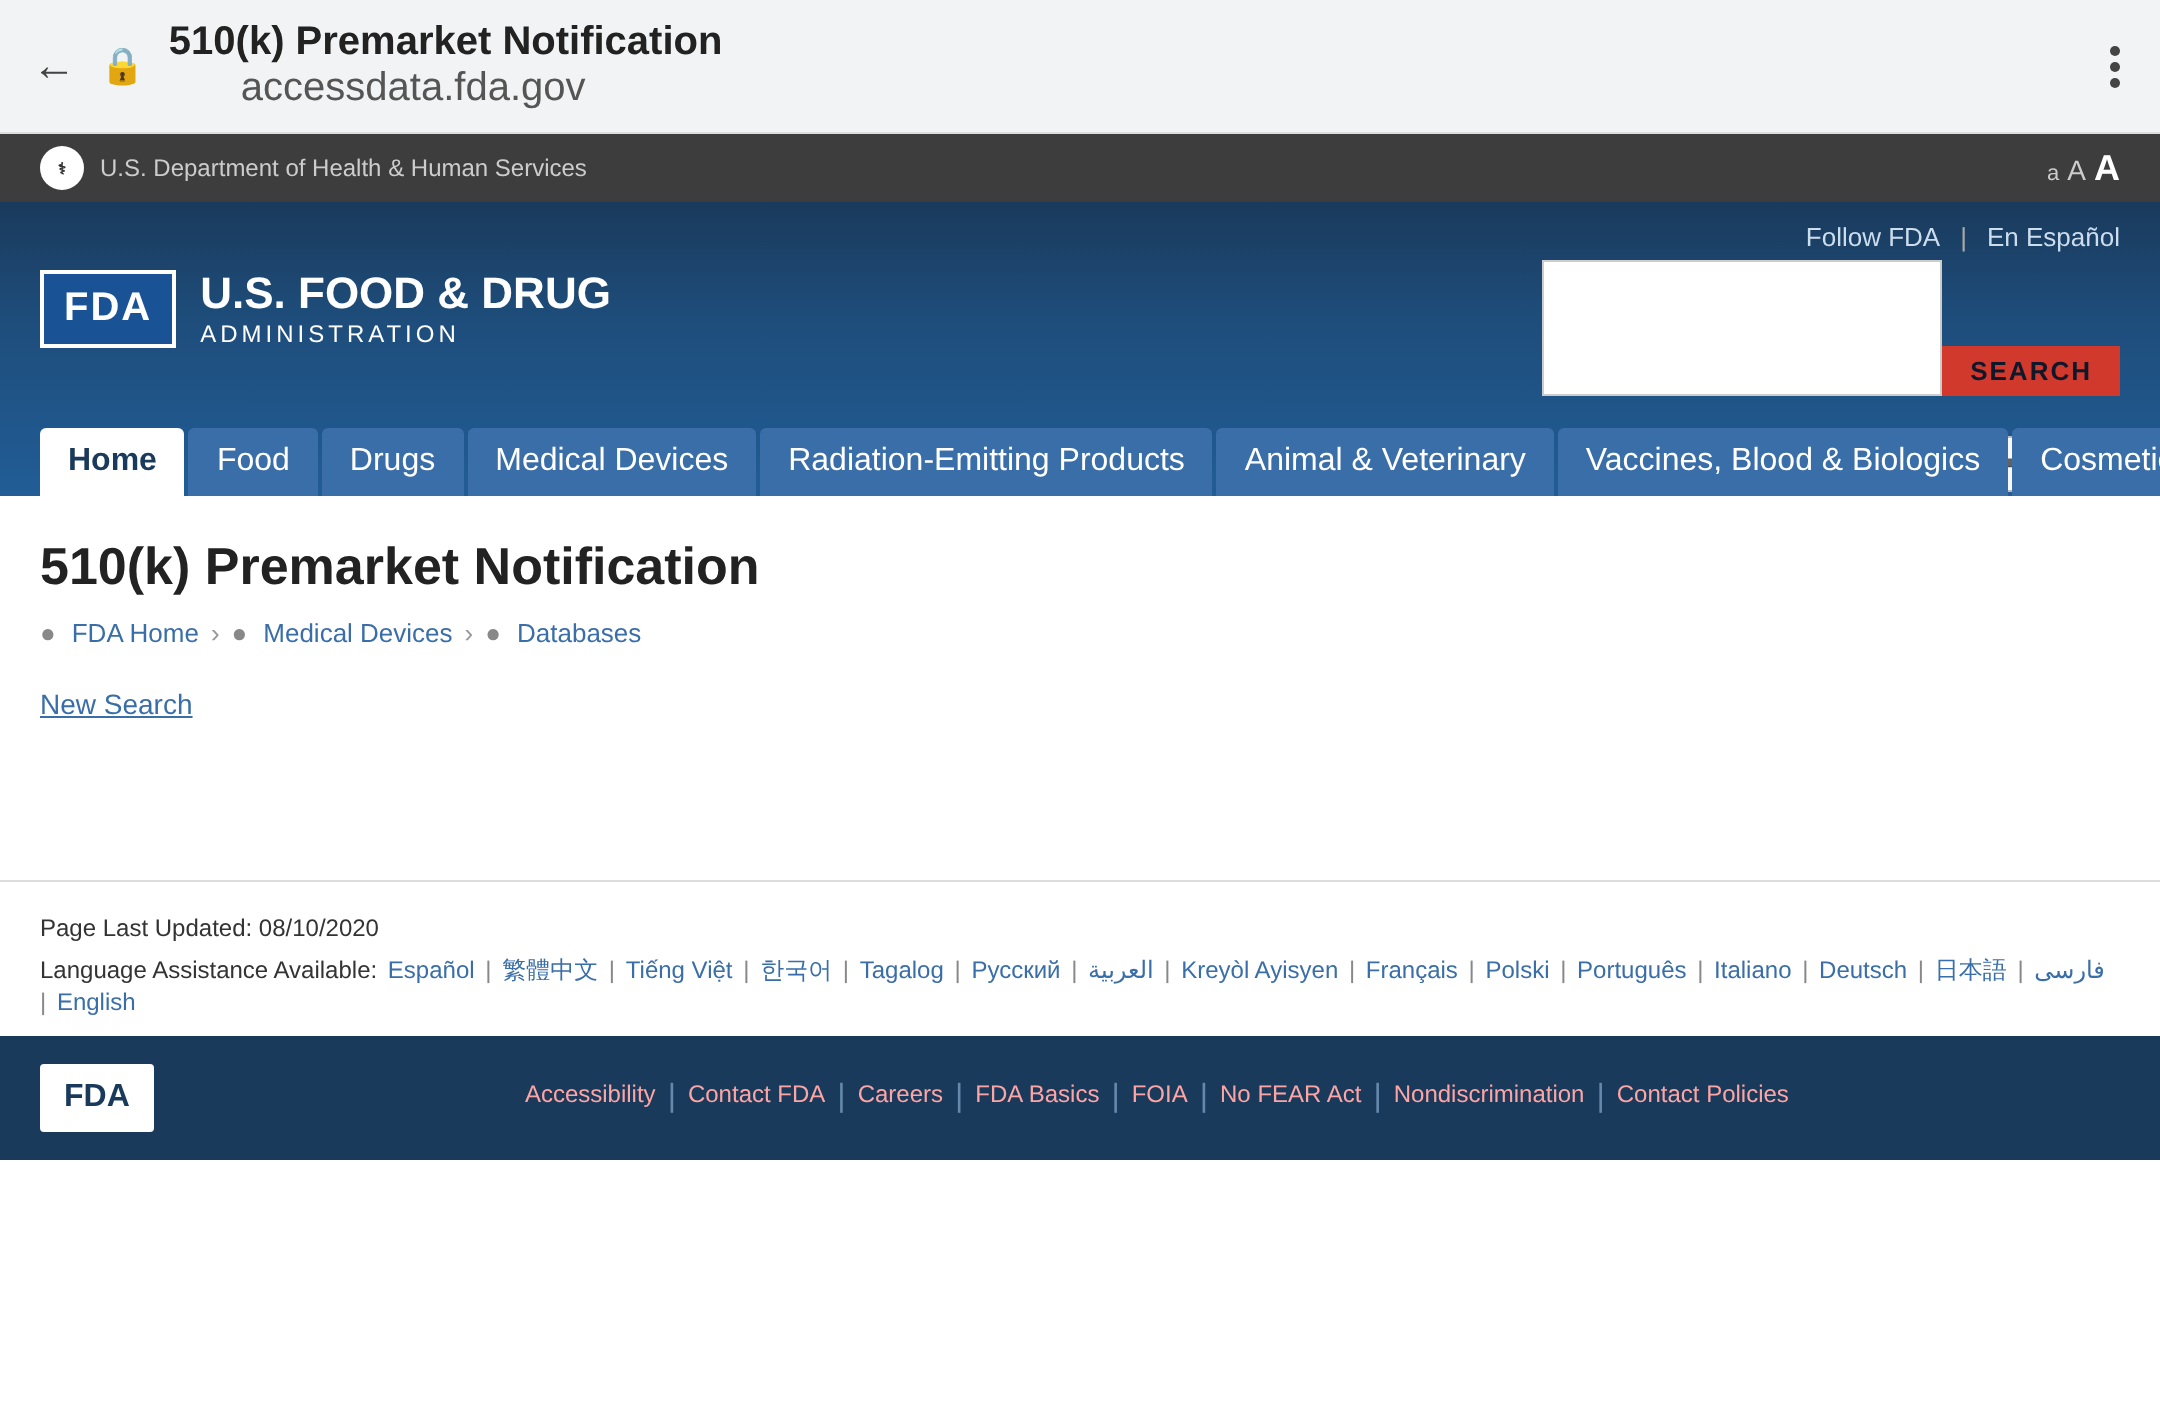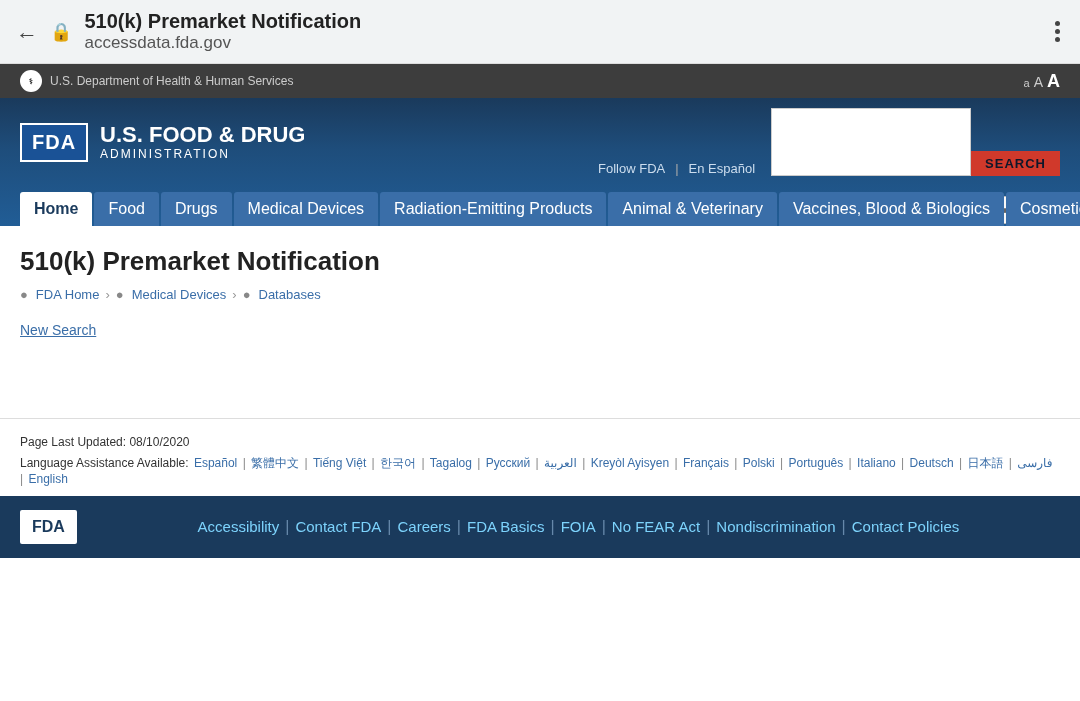--- a/index.html
+++ b/index.html
@@ -24,22 +24,23 @@
     .lock-icon { font-size: 18px; color: #555; }
     .address-bar {
       flex: 1;
     }
     .page-title-chrome {
       font-size: 20px;
       font-weight: bold;
       color: #222;
     }
     .url-bar {
-      font-size: 17px;
+      font-size: 20px;
       color: #555;
+      margin-left: 36px;
     }
     .menu-dots {
       font-size: 22px;
       color: #444;
       cursor: pointer;
       display: flex;
       flex-direction: column;
       gap: 3px;
       padding: 4px;
     }
@@ -89,23 +90,23 @@
     }
     .fda-agency-text {
       color: #fff;
       margin-left: 12px;
     }
     .fda-agency-text .usfd { font-size: 22px; font-weight: bold; line-height: 1.1; }
     .fda-agency-text .admin { font-size: 12px; letter-spacing: 2px; }
 
     .fda-header-right {
       display: flex;
-      flex-direction: row;
+      flex-direction: column;
       align-items: flex-end;
-      gap: 16px;
+      gap: 4px;
     }
     .fda-header-links {
       display: flex;
       gap: 10px;
       color: #cde;
       font-size: 13px;
     }
     .fda-header-links a { color: #cde; text-decoration: none; }
     .fda-header-links span { color: #aaa; }
     .fda-search-area { display: flex; gap: 0; }
@@ -245,22 +246,22 @@
       border-radius: 2px;
     }
     .footer-links {
       display: flex;
       flex: 1;
       justify-content: center;
       flex-wrap: wrap;
       gap: 6px;
     }
     .footer-link {
-      color: #7dd3fc;
-      font-size: 15px;
+      color: #fca5a5;
+      font-size: 12px;
       text-decoration: none;
       cursor: pointer;
     }
     .footer-sep { color: #6688aa; }
   </style>
 </head>
 <body>
 
 <div class="browser-chrome">
   <button class="back-btn">←</button>

